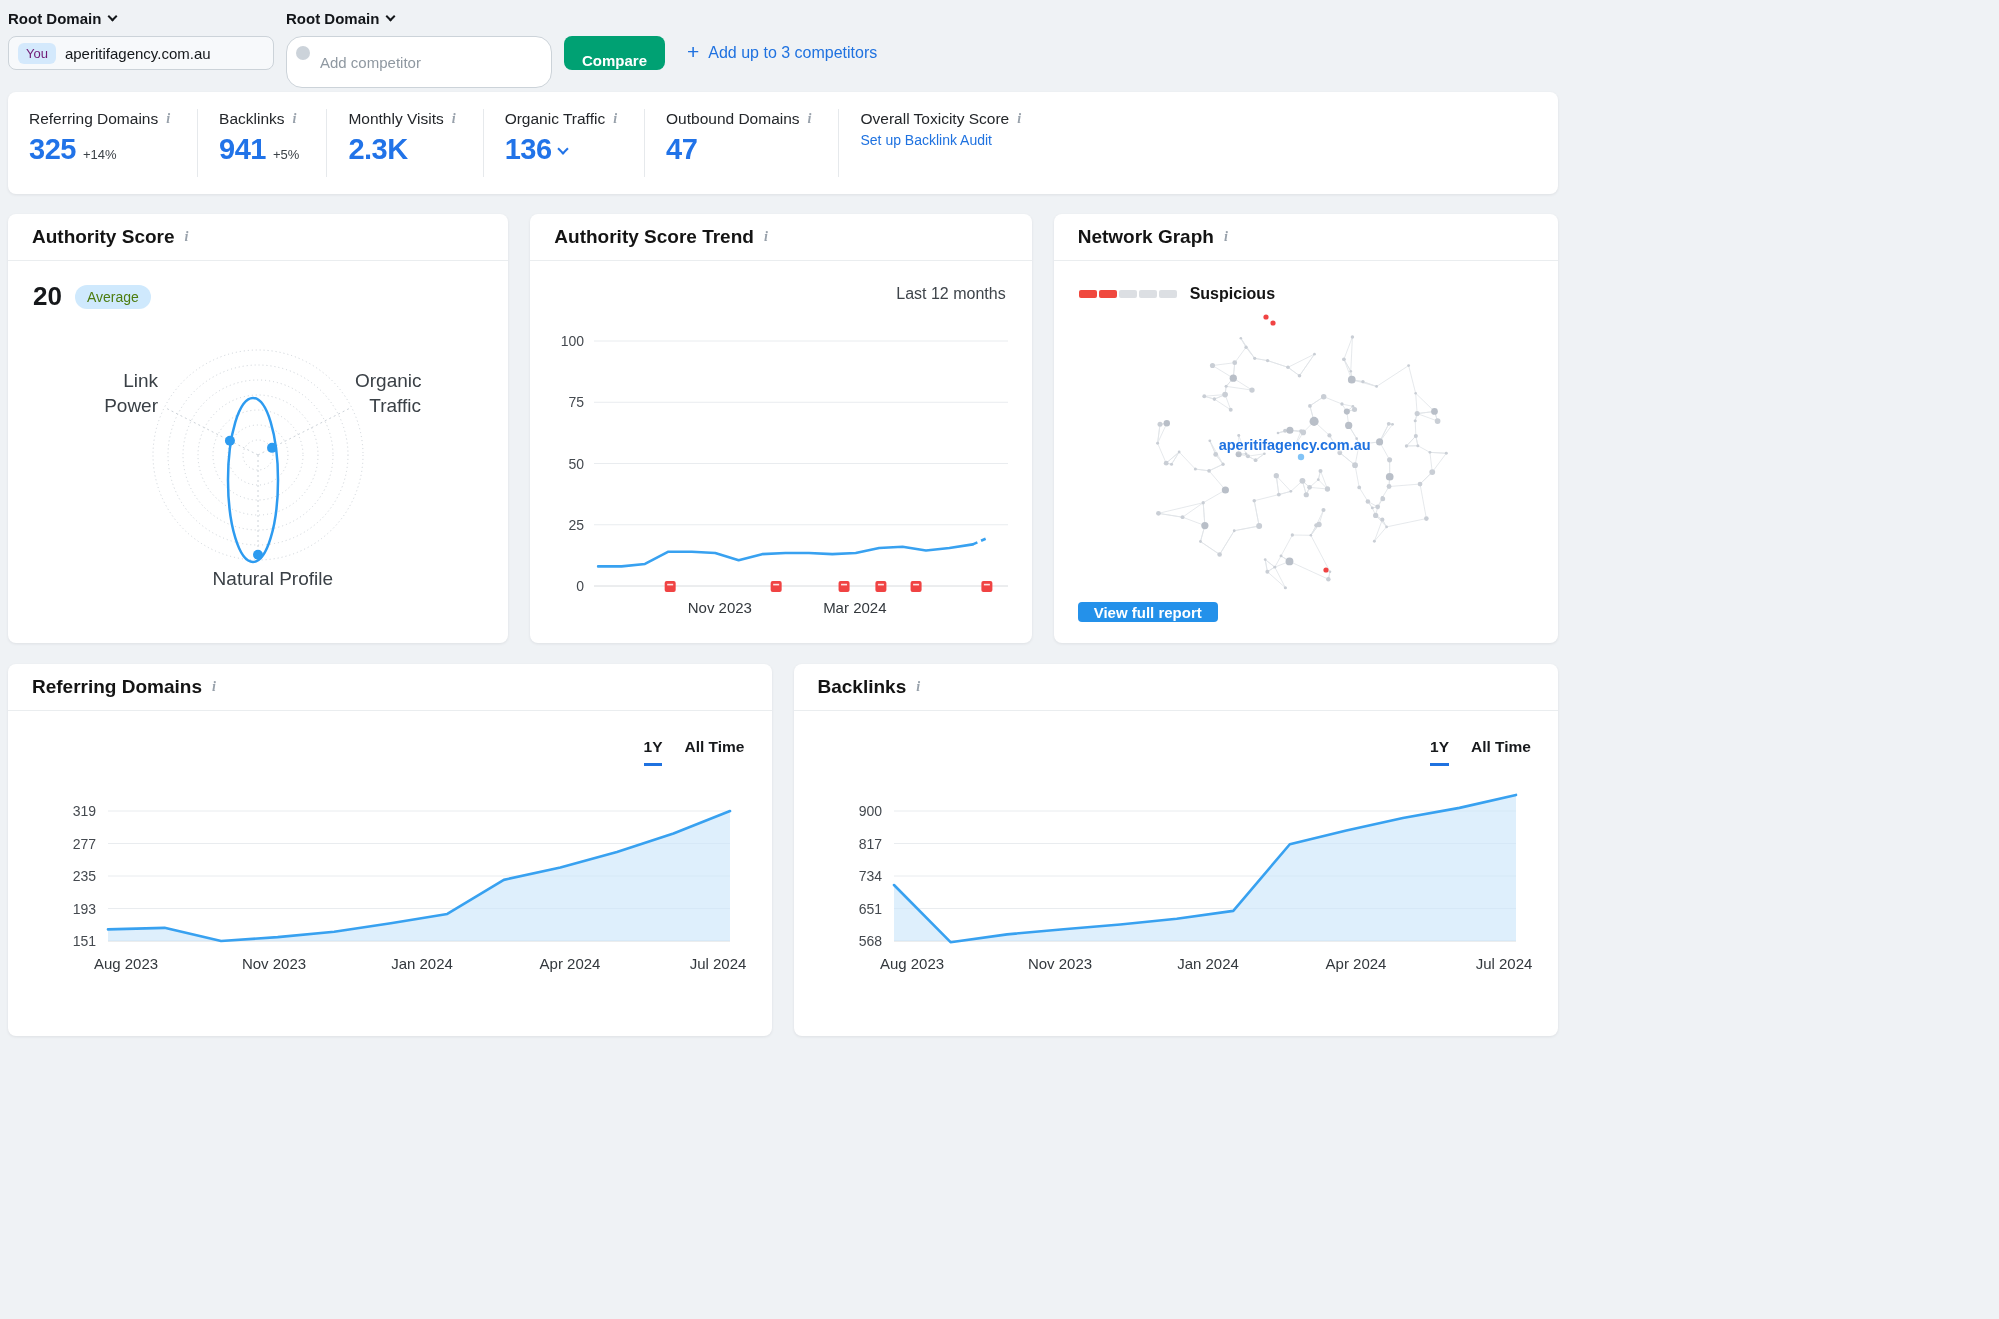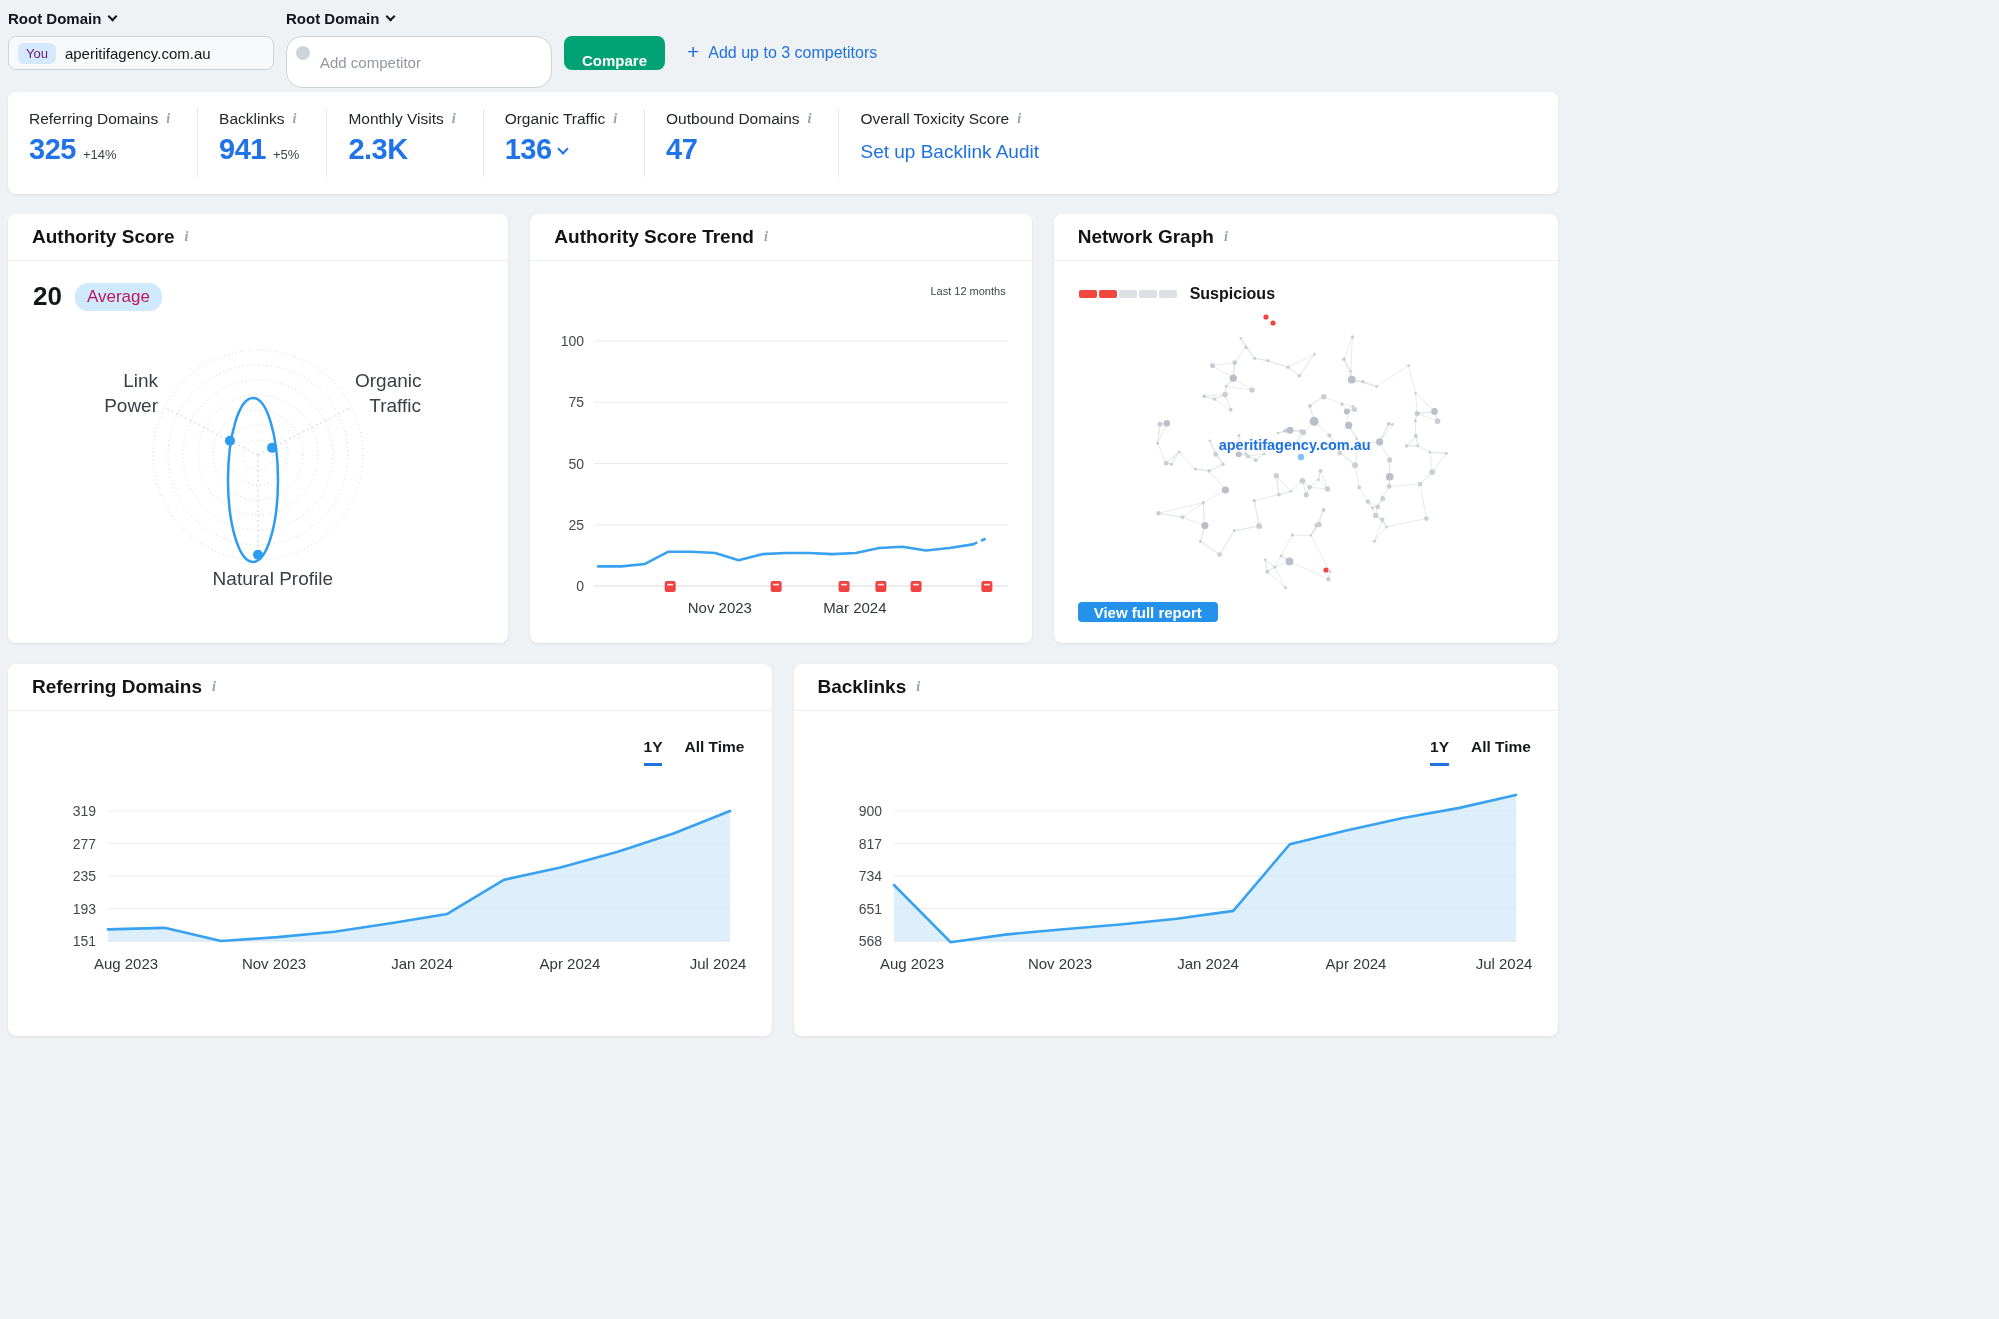--- a/index.html
+++ b/index.html
@@ -25,49 +25,49 @@
   
   .metrics-card{background:#fff;border-radius:8px;box-shadow:0 1px 3px rgba(20,30,40,.08);display:flex;align-items:stretch;padding:17px 0;margin-bottom:20px;height:102px}
   .metric{padding:1px 27px 0 21px;border-right:1px solid #e6e9ec}
   .metric:last-child{border-right:none}
   .metric-label{display:flex;align-items:center;gap:8px;font-size:15.5px;color:#23262a;white-space:nowrap}
   .info{font-family:"Liberation Serif",serif;font-style:italic;font-weight:700;font-size:14px;color:#98a1ab;line-height:1}
   .metric-value{display:flex;align-items:baseline;gap:7px;margin-top:5px}
   .metric-value .num{font-size:29px;font-weight:700;color:#2173e8;letter-spacing:-.5px}
   .metric-value .delta{font-size:13px;color:#3c4248}
   .chev-blue{width:8px;height:8px;border-right:2.4px solid #2173e8;border-bottom:2.4px solid #2173e8;transform:rotate(45deg);align-self:center;margin-top:-2px}
-  .metric-link{margin-top:13px;font-size:19px;color:#1f72e0;cursor:pointer}
+  .metric-link{margin-top:4px;font-size:14px;color:#1f72e0;cursor:pointer}
 
   
   .row{display:flex;gap:22px}
   .row1{margin-bottom:21px}
   .card{background:#fff;border-radius:8px;box-shadow:0 1px 3px rgba(20,30,40,.08)}
   .card-header{display:flex;align-items:center;gap:10px;height:47px;padding:0 24px;border-bottom:1px solid #eaedef}
   .card-title{font-size:19px;font-weight:700;color:#141414}
   .card-body{position:relative}
   #card-authority{width:502px;height:429px}
   #card-trend{width:503px;height:429px}
   #card-network{width:506px;height:429px}
   #card-refdomains{width:767px;height:372px}
   #card-backlinks{width:768px;height:372px}
   #card-authority .card-body,#card-trend .card-body,#card-network .card-body{height:381px}
   #card-refdomains .card-body,#card-backlinks .card-body{height:324px}
 
   
   .score-row{position:absolute;left:25px;top:20px;display:flex;align-items:center;gap:13px;z-index:2}
   .score-num{font-size:26px;font-weight:700;color:#16181b}
-  .score-badge{background:#cfe9fd;color:#be185d;font-size:17px;padding:4px 12px;border-radius:13px}
+  .score-badge{background:#cfe9fd;color:#4d7c0f;font-size:14px;padding:4px 12px;border-radius:13px}
   .radar-wrap{position:absolute;inset:0}
   .radar-label{position:absolute;font-size:19px;color:#3a4046;line-height:1.3;text-align:right}
   #lbl-lp{left:96px;top:108px;width:54px}
   #lbl-ot{left:347px;top:108px;width:66px}
   #lbl-np{left:175px;top:306px;width:150px}
 
   
-  .trend-subtitle{position:absolute;right:26px;top:24px;font-size:11px;color:#3f454b}
+  .trend-subtitle{position:absolute;right:26px;top:24px;font-size:16px;color:#3f454b}
   .chart-mount{position:absolute;left:0}
   #chart-authority-trend{top:58px}
   #chart-refdomains,#chart-backlinks{top:78px;left:8px}
 
   
   .meter-row{position:absolute;left:25px;top:24px;display:flex;align-items:center;gap:13px;z-index:2}
   .meter{display:flex;gap:2px}
   .seg{width:18px;height:8px;border-radius:2px;background:#dcdfe3}
   .seg.on{background:#f0483e}
   .meter-status{font-size:16px;font-weight:700;color:#141414}

